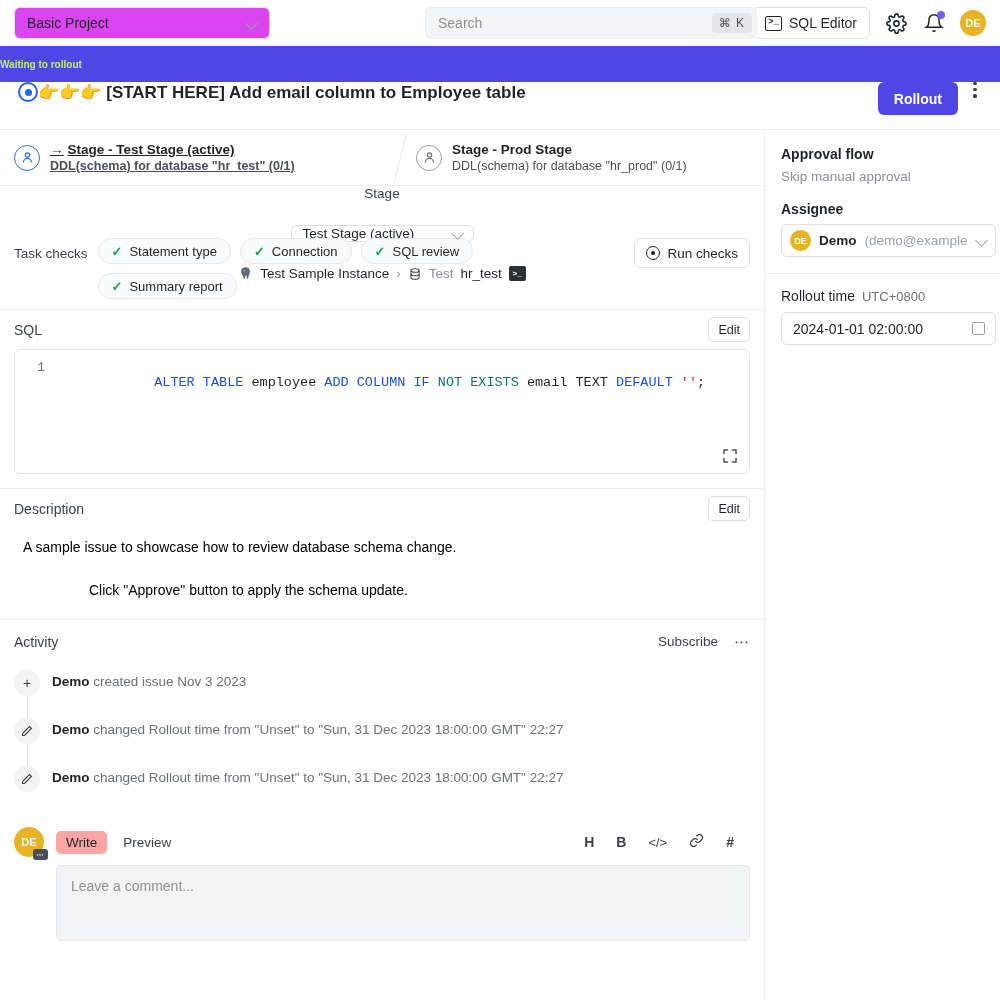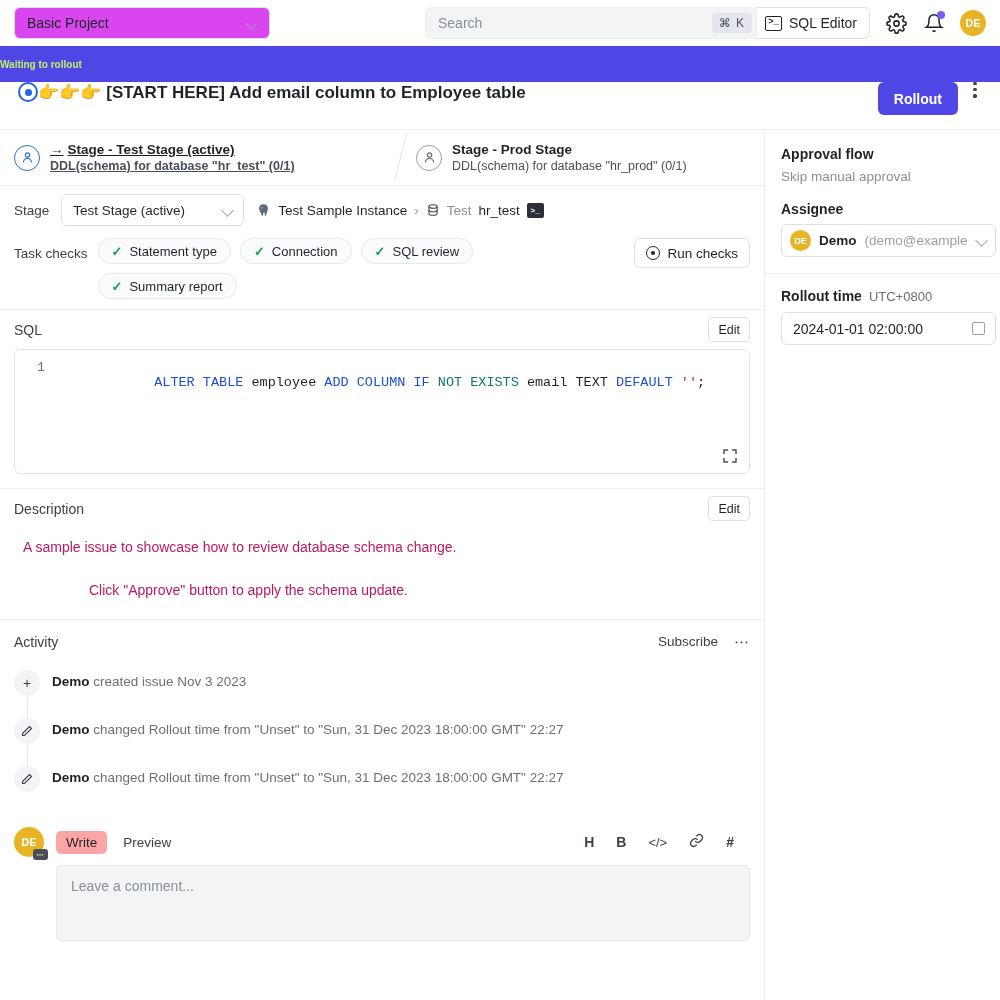--- a/index.html
+++ b/index.html
@@ -122,21 +122,21 @@
   .stage-l2 { font-size: 12.5px; color: #4b5058; white-space: nowrap; }
   .stage-l2.active { text-decoration: underline; font-weight: 600;}
   .arrow-sep { position: relative; width: 26px; flex: 0 0 26px; }
   .arrow-sep::before {
     content: ""; position: absolute; left: 2px; top: 4px; bottom: 4px; width: 22px;
     border-right: 1px solid #e3e5e9;
     transform: skewX(-14deg);
   }
 
   
-  .stage-row { display: flex; align-items: center; gap: 12px; height: 48px; padding: 0 14px; }
+  .stage-row { display: flex; align-items: center; gap: 24px; height: 48px; padding: 0 14px; flex-direction: column; }
   .lbl { font-size: 13.5px; color: #3c4149; }
   .stage-sel {
     width: 183px; height: 32px; border: 1px solid #dcdfe5; border-radius: 6px;
     display: flex; align-items: center; justify-content: space-between; padding: 0 8px 0 11px;
     font-size: 13.5px; color: #1f2329;
   }
   .dbpath { display: flex; align-items: center; gap: 7px; font-size: 13.5px; color: #1f2329; }
   .dbpath .sep { color: #9aa0a8; font-size: 13px; }
   .muted { color: #8b9096; }
   .term-sm {
@@ -183,21 +183,21 @@
   .sqlline { display: flex; padding: 10px 0 0 0; font-family: "Liberation Mono", monospace; font-size: 13.5px; }
   .lineno { width: 42px; text-align: right; color: #6b7078; padding-right: 12px; flex: 0 0 42px; }
   .code { white-space: pre; }
   .kw { color: #1d4ed8; }
   .kw2 { color: #0f766e; }
   .plain { color: #1f2329; }
   .str { color: #d11a2a; }
   .expand { position: absolute; right: 11px; bottom: 9px; width: 16px; height: 16px; }
 
   
-  .desc { padding: 6px 14px 16px 14px; font-size: 14px; color: #be185d; line-height: 1.9; }
+  .desc { padding: 6px 14px 16px 14px; font-size: 14px; color: #000000; line-height: 1.9; }
   .desc .l1 { padding-left: 9px; }
   .desc .l2 { padding-left: 75px; padding-top: 16px; }
 
   
   .act-head { display: flex; align-items: center; height: 44px; padding: 0 14px; border-top: 1px solid #eceef1; }
   .subscribe { margin-left: auto; font-size: 13.5px; color: #3c4149; }
   .dots3 { margin-left: 16px; color: #3c4149; font-size: 15px; letter-spacing: 1px; }
   .feed { padding: 6px 14px 0 14px; position: relative; }
   .feed-item { display: flex; align-items: flex-start; gap: 12px; height: 48px; position: relative; }
   .fi-ico {
@@ -239,21 +239,21 @@
   .assignee-sel {
     margin-top: 7px; height: 33px; border: 1px solid #dcdfe5; border-radius: 6px;
     display: flex; align-items: center; gap: 8px; padding: 0 6px 0 8px;
   }
   .sm-avatar { width: 21px; height: 21px; border-radius: 50%; background: #e8b425; color: #fff;
     font-size: 9px; font-weight: 700; display: flex; align-items: center; justify-content: center; flex: 0 0 21px; }
   .as-name { font-size: 13.5px; color: #1f2329; font-weight: 600; }
   .as-mail { font-size: 13.5px; color: #9aa0a8; overflow: hidden; white-space: nowrap; flex: 1 1 auto; }
   .side-div { border-top: 1px solid #eceef1; margin: 16px -16px 0 -16px; }
   .rollout-lbl { margin-top: 14px; display: flex; align-items: baseline; gap: 7px; }
-  .rollout-lbl .t { font-size: 14px; font-weight: 700; color: #1f2329; }
+  .rollout-lbl .t { font-size: 14px; font-weight: 400; color: #1f2329; }
   .rollout-lbl .tz { font-size: 13px; color: #6b7078; }
   .date-input {
     margin-top: 8px; height: 33px; border: 1px solid #dcdfe5; border-radius: 6px;
     display: flex; align-items: center; justify-content: space-between; padding: 0 10px 0 11px;
     font-size: 14px; color: #1f2329;
   }
   .cal { width: 13px; height: 13px; border: 1.4px solid #9aa0a8; border-radius: 2px; }
 </style>
 </head>
 <body>

